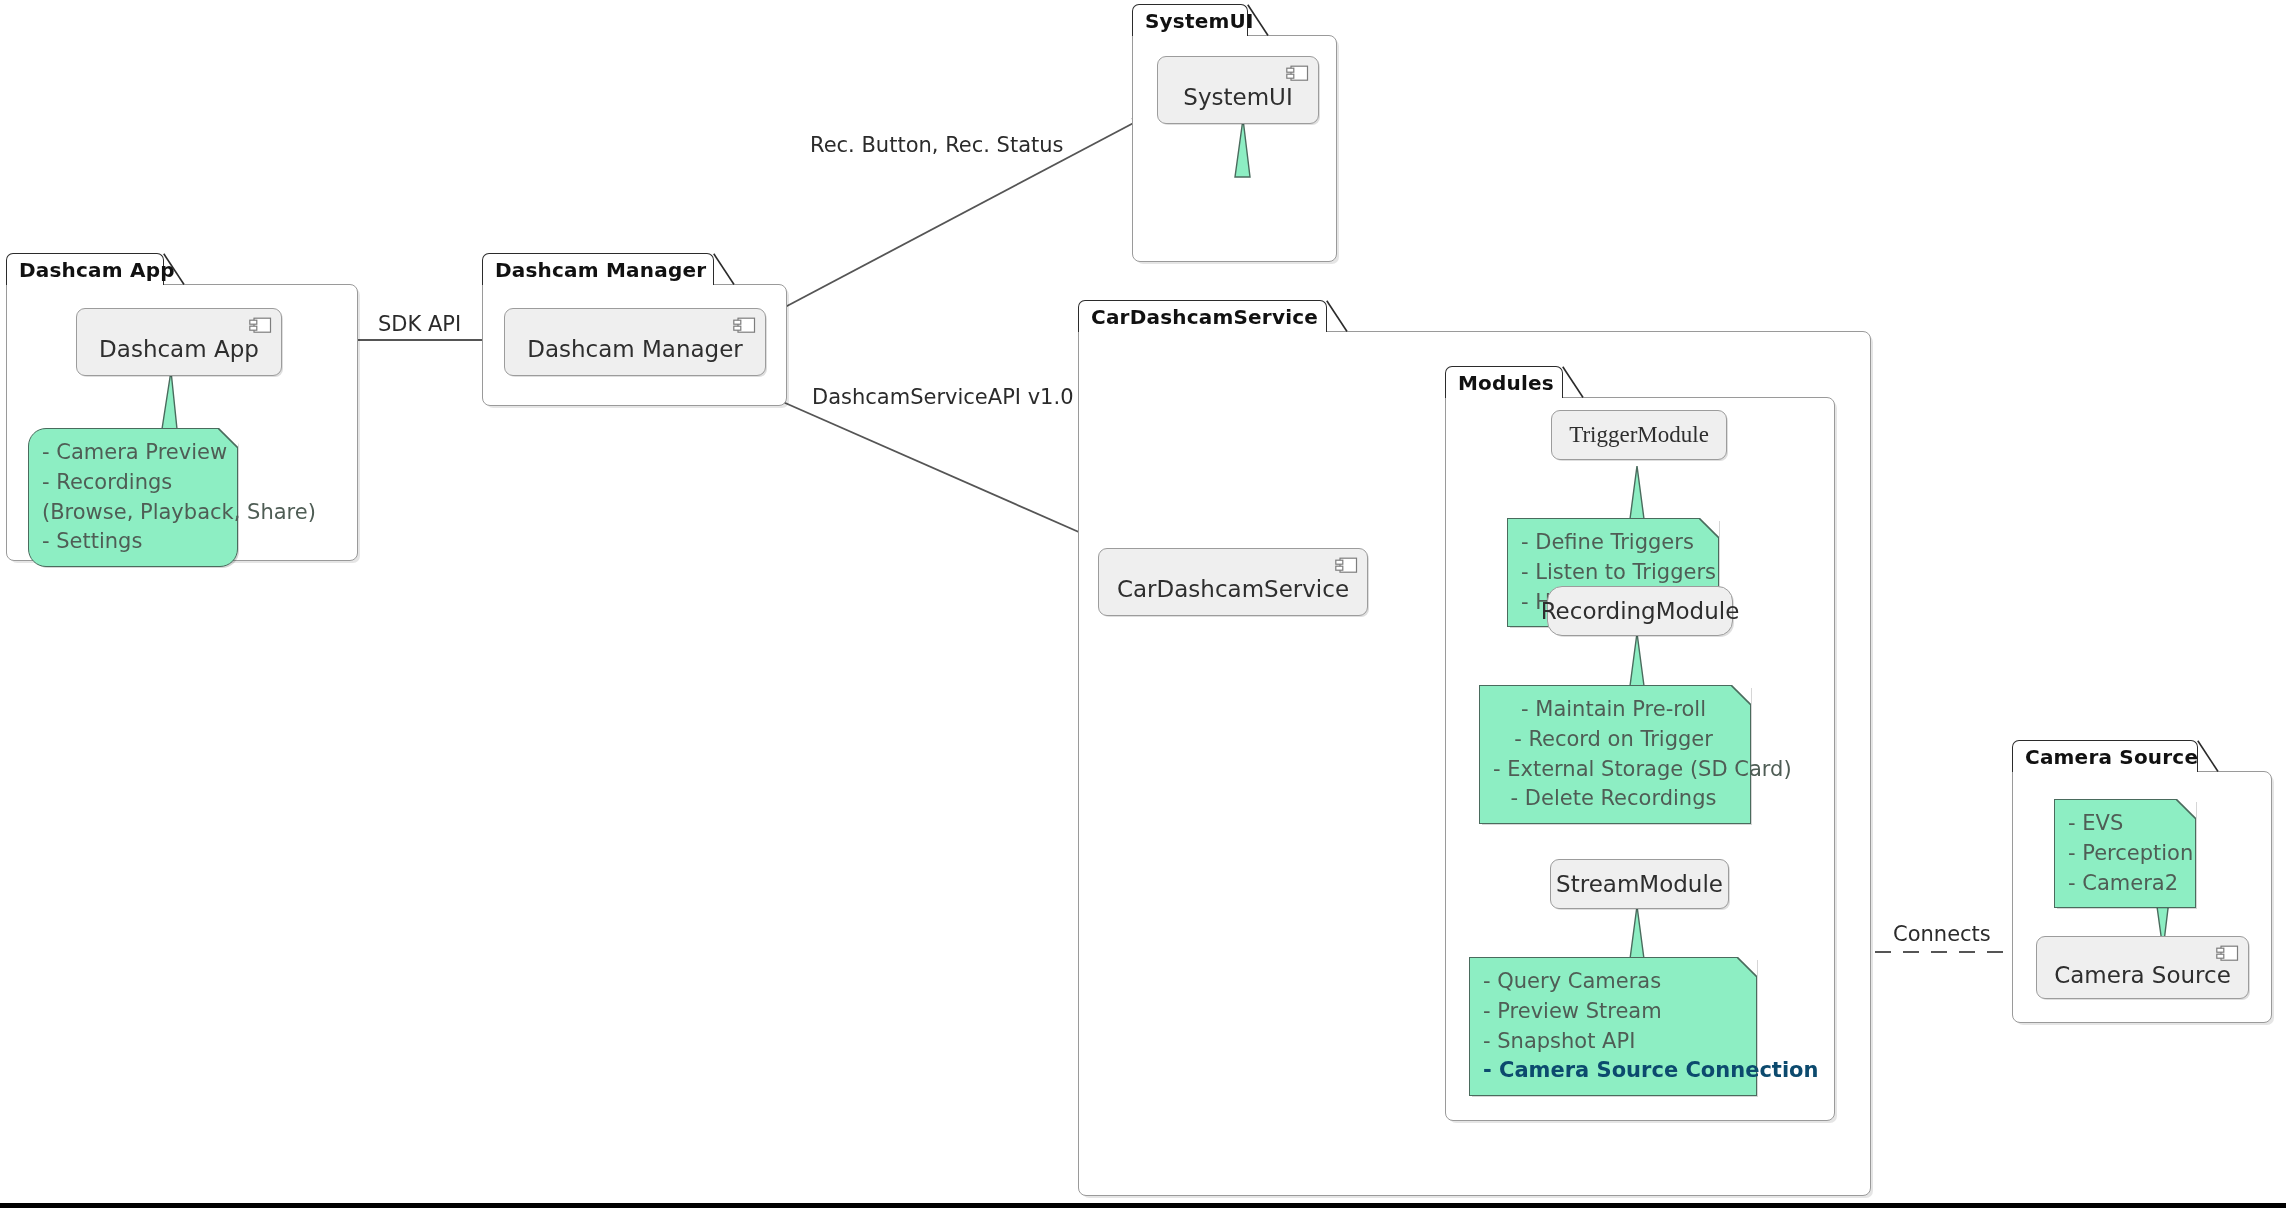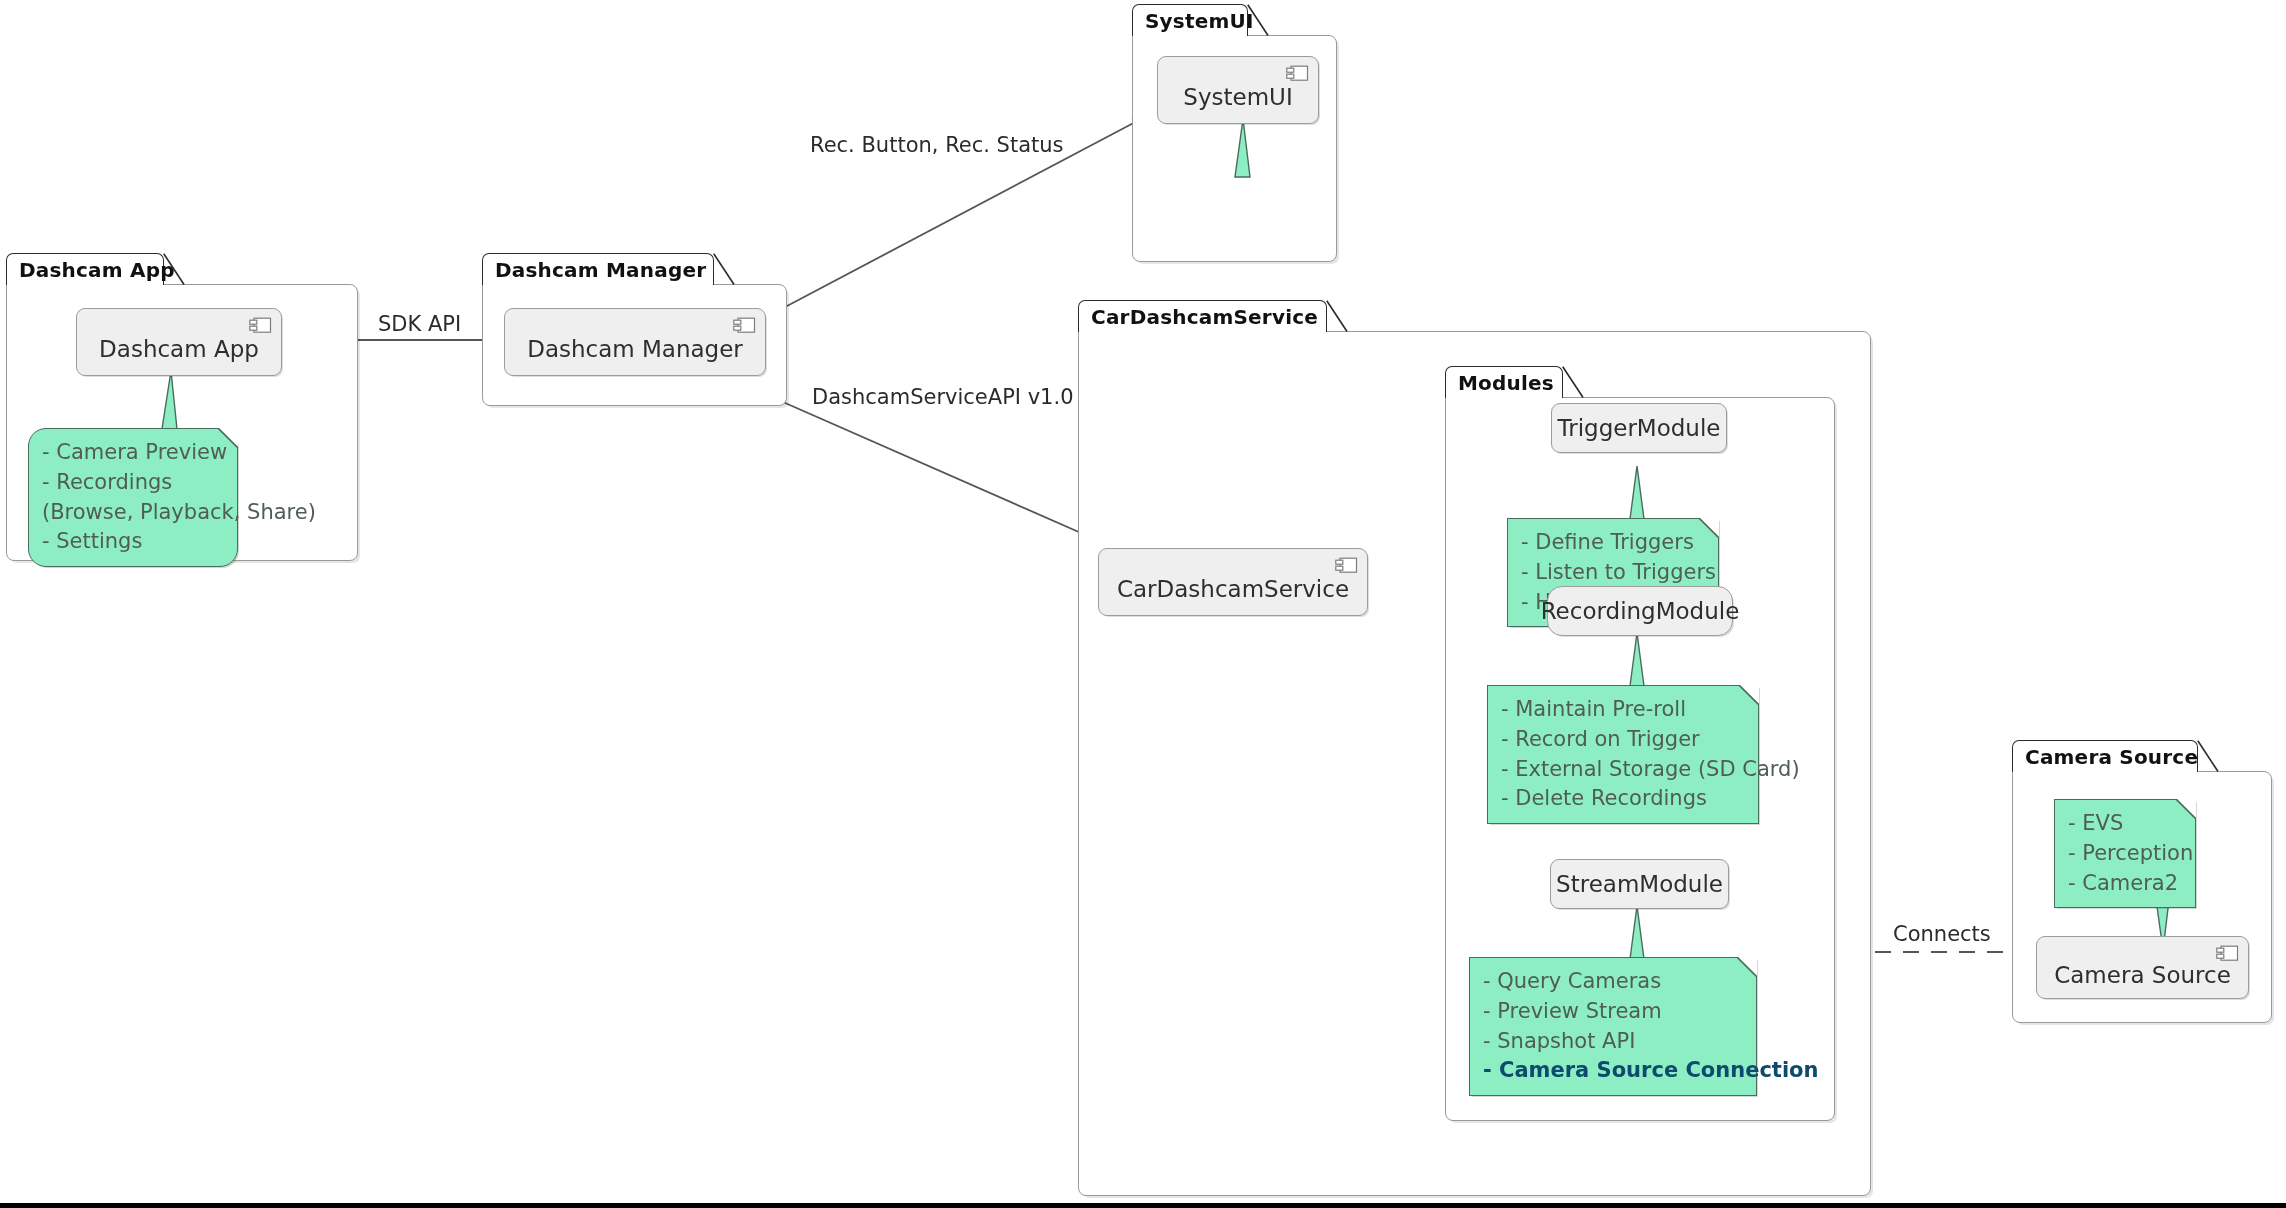--- a/index.html
+++ b/index.html
@@ -279,21 +279,21 @@
 
     <div class="pkg" style="left:367px; top:66px; width:362px; height:755px;">
       <div class="pkg-tab" style="width:118px;">
         <span>Modules</span>
       </div>
       <svg class="pkg-tab-slant" style="left:117px;" viewBox="0 0 22 33">
         <path d="M0.8,0.8 L21,31.5" stroke="#2b2b2b" stroke-width="1.6" fill="none"></path>
       </svg>
       <div class="pkg-body" style="top:31px; width:390px; height:724px;"></div>
 
-      <div class="comp" style="left:106px; top:37px; width:176px; height:50px;">
+      <div class="comp" style="left:106px; top:44px; width:176px; height:50px;font-family:Liberation Serif, serif;">
         <span class="comp-label">TriggerModule</span>
       </div>
       <svg style="position:absolute; left:178px; top:100px; width:30px; height:55px; z-index:3;" viewBox="0 0 30 55">
         <path d="M14,0 L21,53 L7,53 Z" fill="#8DEEC3" stroke="#4a6b5d" stroke-width="1.4"></path>
       </svg>
       <div class="note" style="left:62px; top:152px; width:212px;">
         <svg class="note-fold" viewBox="0 0 20 20">
           <path d="M0,0 L20,20 L20,0 Z" fill="#ffffff" stroke="none"></path>
           <path d="M0,0 L20,20" stroke="#4a6b5d" stroke-width="1.6" fill="none"></path>
         </svg>
@@ -301,21 +301,21 @@
         <div class="note-line">- Listen to Triggers</div>
         <div class="note-line">- Handle Triggers</div>
       </div>
 
       <div class="comp" style="left:102px; top:220px; width:186px; height:50px;border-radius:15px;">
         <span class="comp-label">RecordingModule</span>
       </div>
       <svg style="position:absolute; left:178px; top:267px; width:30px; height:55px; z-index:3;" viewBox="0 0 30 55">
         <path d="M14,0 L21,53 L7,53 Z" fill="#8DEEC3" stroke="#4a6b5d" stroke-width="1.4"></path>
       </svg>
-      <div class="note" style="left:42px; top:319px; width:272px;">
+      <div class="note" style="left:34px; top:319px; width:272px;text-align:center;">
         <svg class="note-fold" viewBox="0 0 20 20">
           <path d="M0,0 L20,20 L20,0 Z" fill="#ffffff" stroke="none"></path>
           <path d="M0,0 L20,20" stroke="#4a6b5d" stroke-width="1.6" fill="none"></path>
         </svg>
         <div class="note-line">- Maintain Pre-roll</div>
         <div class="note-line">- Record on Trigger</div>
         <div class="note-line">- External Storage (SD Card)</div>
         <div class="note-line">- Delete Recordings</div>
       </div>
 

